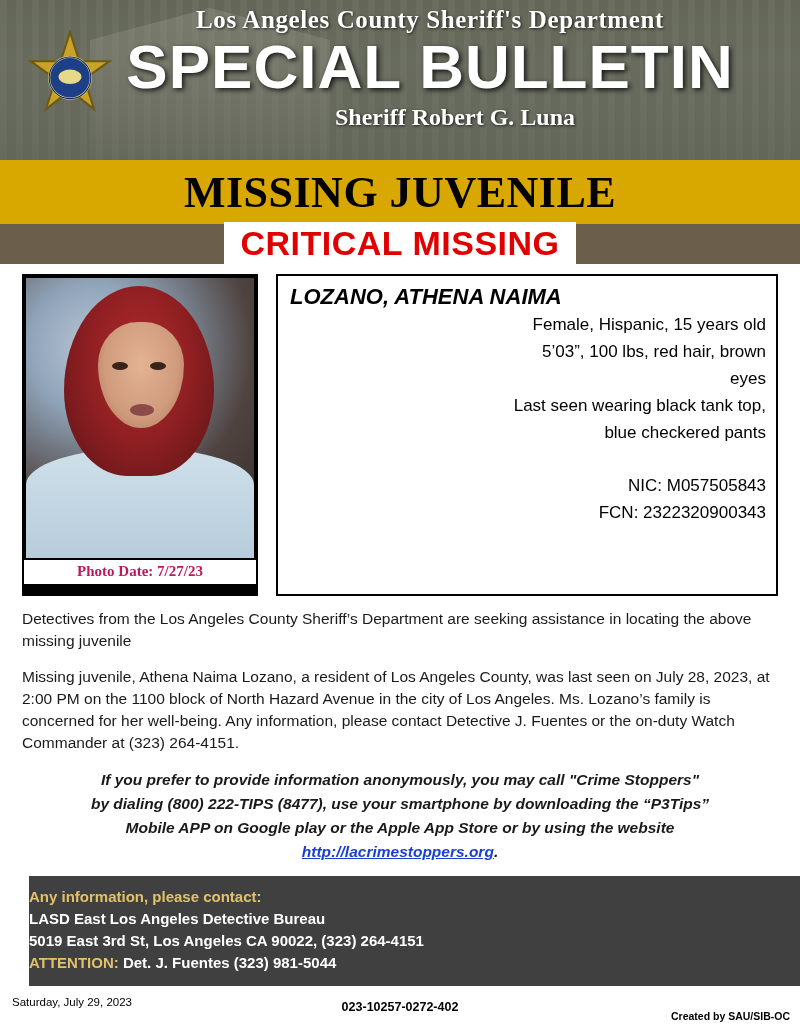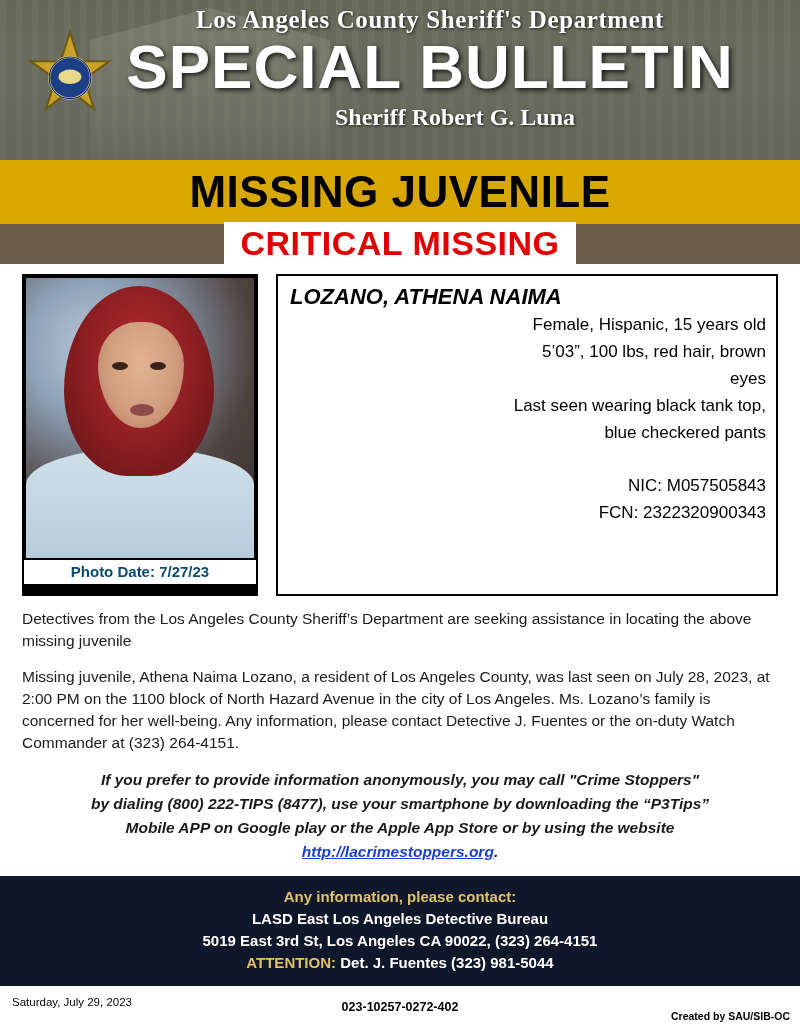--- a/index.html
+++ b/index.html
@@ -96,21 +96,21 @@
 
   
   .yellow-band {
     background: #d8a800;
     height: 64px;
     display: flex;
     align-items: center;
     justify-content: center;
   }
   .yellow-band .title {
-    font-family: Liberation Sans, sans-serif;
+    font-family: Liberation Serif, serif;
     font-weight: bold;
     font-size: 44px;
     color: #000000;
     letter-spacing: 0.5px;
   }
 
   
   .brown-band {
     background: #6b5f4b;
     height: 40px;
@@ -199,23 +199,23 @@
     position: absolute;
     left: 96px; bottom: 92px;
     width: 44px; height: 40px;
     background: #c08f6f;
   }
   .photo-caption {
     background: #ffffff;
     text-align: center;
     font-size: 15px;
     font-weight: bold;
-    color: #0c4a6e;
+    color: #be185d;
     padding: 3px 0 4px 0;
-    font-family: Liberation Sans, sans-serif;
+    font-family: Liberation Serif, serif;
   }
   .info-block {
     flex: 1 1 auto;
     border: 2px solid #000;
     padding: 8px 10px 10px 12px;
     box-sizing: border-box;
     min-height: 322px;
   }
   .subject-name {
     font-size: 22px;
@@ -252,23 +252,24 @@
     line-height: 24px;
   }
   .anon a {
     color: #1a3fd0;
     text-decoration: underline;
   }
 
   
   .green-band {
     margin-top: 12px;
-    background: #0f172a;
-    text-align: center;
+    background: #404040;
+    text-align: left;
     padding: 10px 0 12px 0;
+    margin-left: 29px;
   }
   .green-line-1 {
     color: #e2c16b;
     font-weight: bold;
     font-size: 15px;
     line-height: 22px;
   }
   .green-line-2 {
     color: #ffffff;
     font-weight: bold;

